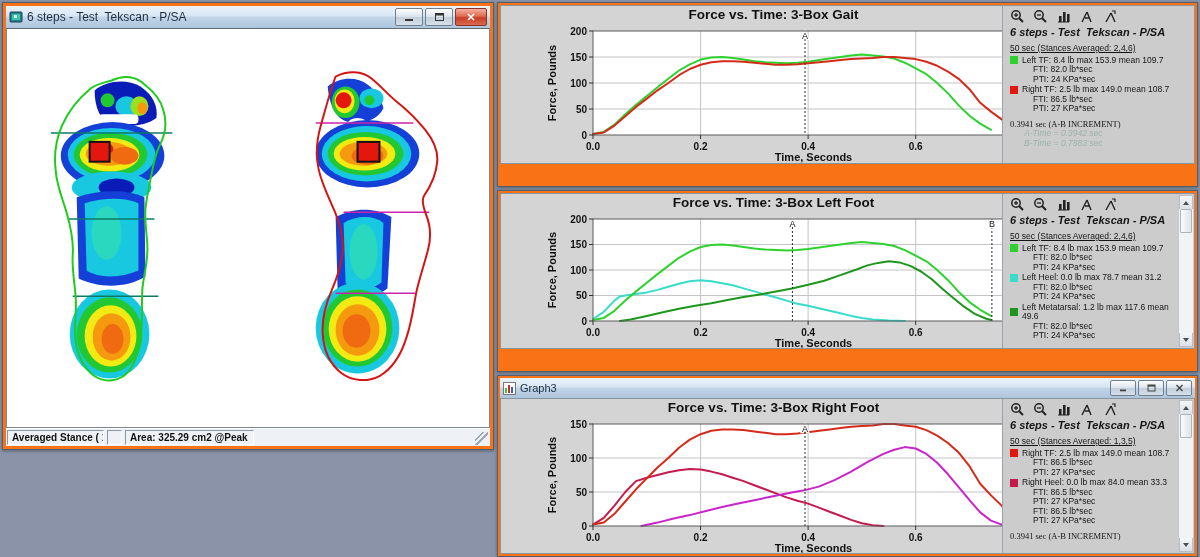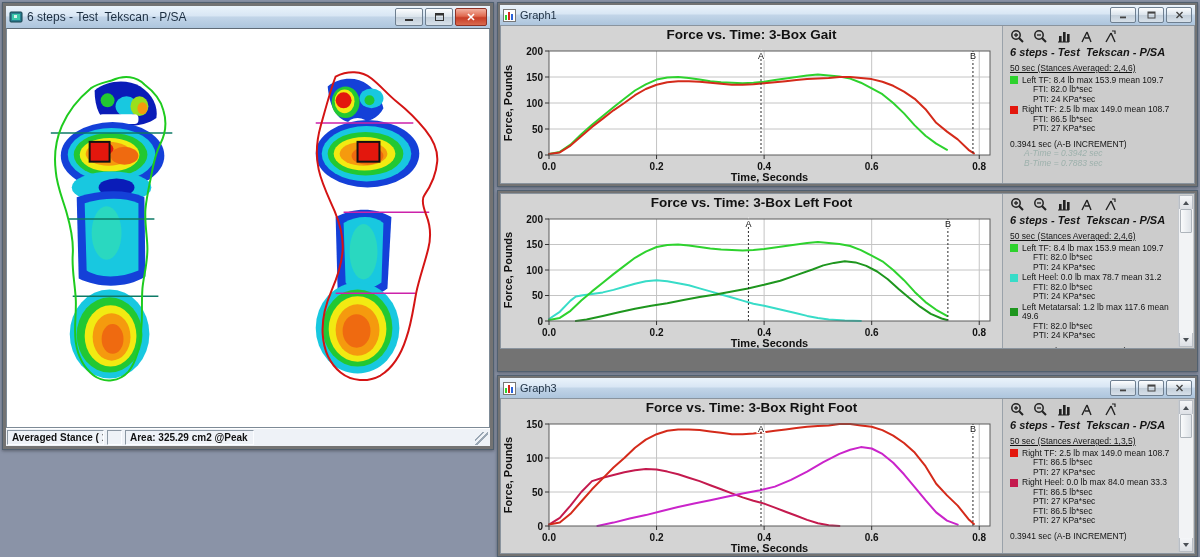--- a/index.html
+++ b/index.html
@@ -3,21 +3,21 @@
 <meta charset="utf-8">
 <style>
   html,body{margin:0;padding:0;}
   body{
     width:1200px;height:557px;overflow:hidden;position:relative;
     background:#8a93a7;
     font-family:"Liberation Sans",sans-serif;
     -webkit-font-smoothing:antialiased;
   }
   
-  .win{position:absolute;box-sizing:border-box;border:1px solid #51606f;background:#737373;
+  .win{position:absolute;box-sizing:border-box;border:1px solid #51606f;background:#f97316;
        padding:2px;box-shadow:0 1px 3px rgba(0,0,0,.35);}
   .titlebar{height:20px;display:flex;align-items:center;gap:4px;padding:0 3px;
     background:linear-gradient(180deg,#eaf3fb 0%,#d8e6f4 45%,#c2d5e8 50%,#adc5dd 100%);
     font-size:11px;color:#1c2e40;}
   .titlebar .t-label{flex:1;white-space:pre;overflow:hidden;text-overflow:ellipsis;font-family:"Liberation Sans",sans-serif;}
   .winbtns{display:flex;gap:2px;}
   .wbtn{width:24px;height:14px;border:1px solid #6e7f90;border-radius:2px;
     background:linear-gradient(180deg,#fdfeff, #dbe4ec 48%,#c3cfda 52%,#d7e0e9);
     display:flex;align-items:center;justify-content:center;color:#333;}
   .wbtn svg{display:block;}
@@ -43,36 +43,36 @@
      background:
       linear-gradient(135deg,transparent 0 5px,#9aa7b4 5px 7px,transparent 7px 9px,#9aa7b4 9px 11px,transparent 11px);
   }
   
   .gwin{left:497px;width:701px;}
   #gw0{top:2px;height:185px;}
   #gw1{top:190px;height:182px;}
   #gw2{top:375px;height:182px;}
   .g-client{display:flex;box-sizing:border-box;height:calc(100% - 20px);
      border:1px solid #8a949e;background:#d4d4d4;}
-  .chart-zone{flex:1;display:flex;flex-direction:column;min-width:0;}
+  .chart-zone{flex:1;display:flex;flex-direction:column;min-width:0;padding-left:44px;}
   .chart-title{height:17px;line-height:18px;text-align:center;font-weight:bold;font-size:13.5px;color:#111;}
   svg.chart{display:block;font-family:"Liberation Sans",sans-serif;}
   
   .legend{width:192px;box-sizing:border-box;background:#cccccc;position:relative;
      border-left:1px solid #9aa2aa;padding:2px 5px 2px 7px;overflow:hidden;
      font-size:8.5px;line-height:9.5px;color:#141414;}
   .legend.with-scroll{padding-right:20px;}
   .lg-toolbar{display:flex;gap:8px;align-items:center;height:15px;margin:1px 0 2px 0;}
   .lg-toolbar svg{display:block;}
   .lg-header{font-weight:bold;font-style:italic;font-size:11px;line-height:12px;margin-bottom:6px;white-space:pre;}
   .lg-stances{margin-bottom:2px;text-decoration:underline;}
   .lg-row{display:flex;align-items:center;gap:4px;margin-top:1px;}
   .sw{width:8px;height:8px;flex:0 0 8px;}
   .lg-sub{margin-left:23px;}
-  .lg-inc{margin-top:6px;}
+  .lg-inc{margin-top:6px;font-family:Liberation Serif, serif;}
   .lg-ab{margin-left:14px;color:#9db1ac;font-style:italic;}
   
   .lg-scroll{position:absolute;top:1px;right:1px;bottom:1px;width:15px;background:#f2f3f5;
      border-left:1px solid #c6cacf;box-sizing:border-box;display:flex;flex-direction:column;}
   .sb-btn{height:14px;background:linear-gradient(180deg,#f5f6f8,#dde0e5);border:1px solid #b9bec5;
      box-sizing:border-box;display:flex;align-items:center;justify-content:center;}
   .sb-up{border-bottom:none;}
   .sb-dn{margin-top:auto;border-top:none;}
   .arr{width:0;height:0;border-left:3px solid transparent;border-right:3px solid transparent;}
   .arr.up{border-bottom:4px solid #4a4f55;}
@@ -195,47 +195,20 @@
   <div class="statusbar">
     <span class="sfield f1">Averaged Stance ( 1 - 6 )</span>
     <span class="sfield f2"></span>
     <span class="sfield f3">Area: 325.29 cm2 @Peak</span>
     <span class="sfill"></span>
     <span class="grip"></span>
   </div>
 </div>
 
 <div class="win gwin" id="gw0">
-    <div class="titlebar">
-      <svg width="13" height="13" viewBox="0 0 13 13">
-        <rect x="0.5" y="0.5" width="12" height="12" fill="#fff" stroke="#777"></rect>
-        <rect x="2" y="6" width="2" height="5" fill="#2ed22e"></rect>
-        <rect x="5" y="3" width="2" height="8" fill="#d42a1a"></rect>
-        <rect x="8" y="5" width="2" height="6" fill="#2a62d8"></rect>
-      </svg>
-      <span class="t-label">Graph1</span>
-      <span class="winbtns">
-        <span class="wbtn">
-          <svg width="9" height="8" viewBox="0 0 9 8">
-            <rect x="1" y="5.5" width="6" height="1.8" fill="#444"></rect>
-          </svg>
-        </span>
-        <span class="wbtn">
-          <svg width="9" height="8" viewBox="0 0 9 8">
-            <rect x="1" y="1" width="7" height="6" fill="none" stroke="#444"></rect>
-            <rect x="1" y="1" width="7" height="1.6" fill="#444"></rect>
-          </svg>
-        </span>
-        <span class="wbtn">
-          <svg width="9" height="8" viewBox="0 0 9 8">
-            <path d="M1.5,1 L7.5,7 M7.5,1 L1.5,7" stroke="#444" stroke-width="1.4"></path>
-          </svg>
-        </span>
-      </span>
-    </div>
     <div class="g-client">
       <div class="chart-zone">
         <div class="chart-title">Force vs. Time: 3-Box Gait</div>
         <svg class="chart" width="501" height="140">
           <rect x="48" y="8" width="441" height="104" fill="#ffffff"></rect>
           <line x1="48" y1="86" x2="489" y2="86" stroke="#c4c4c4"></line>
           <line x1="48" y1="60" x2="489" y2="60" stroke="#c4c4c4"></line>
           <line x1="48" y1="34" x2="489" y2="34" stroke="#c4c4c4"></line>
           <line x1="155.5609756097561" y1="8" x2="155.5609756097561" y2="112" stroke="#c4c4c4"></line>
           <line x1="263.1219512195122" y1="8" x2="263.1219512195122" y2="112" stroke="#c4c4c4"></line>

